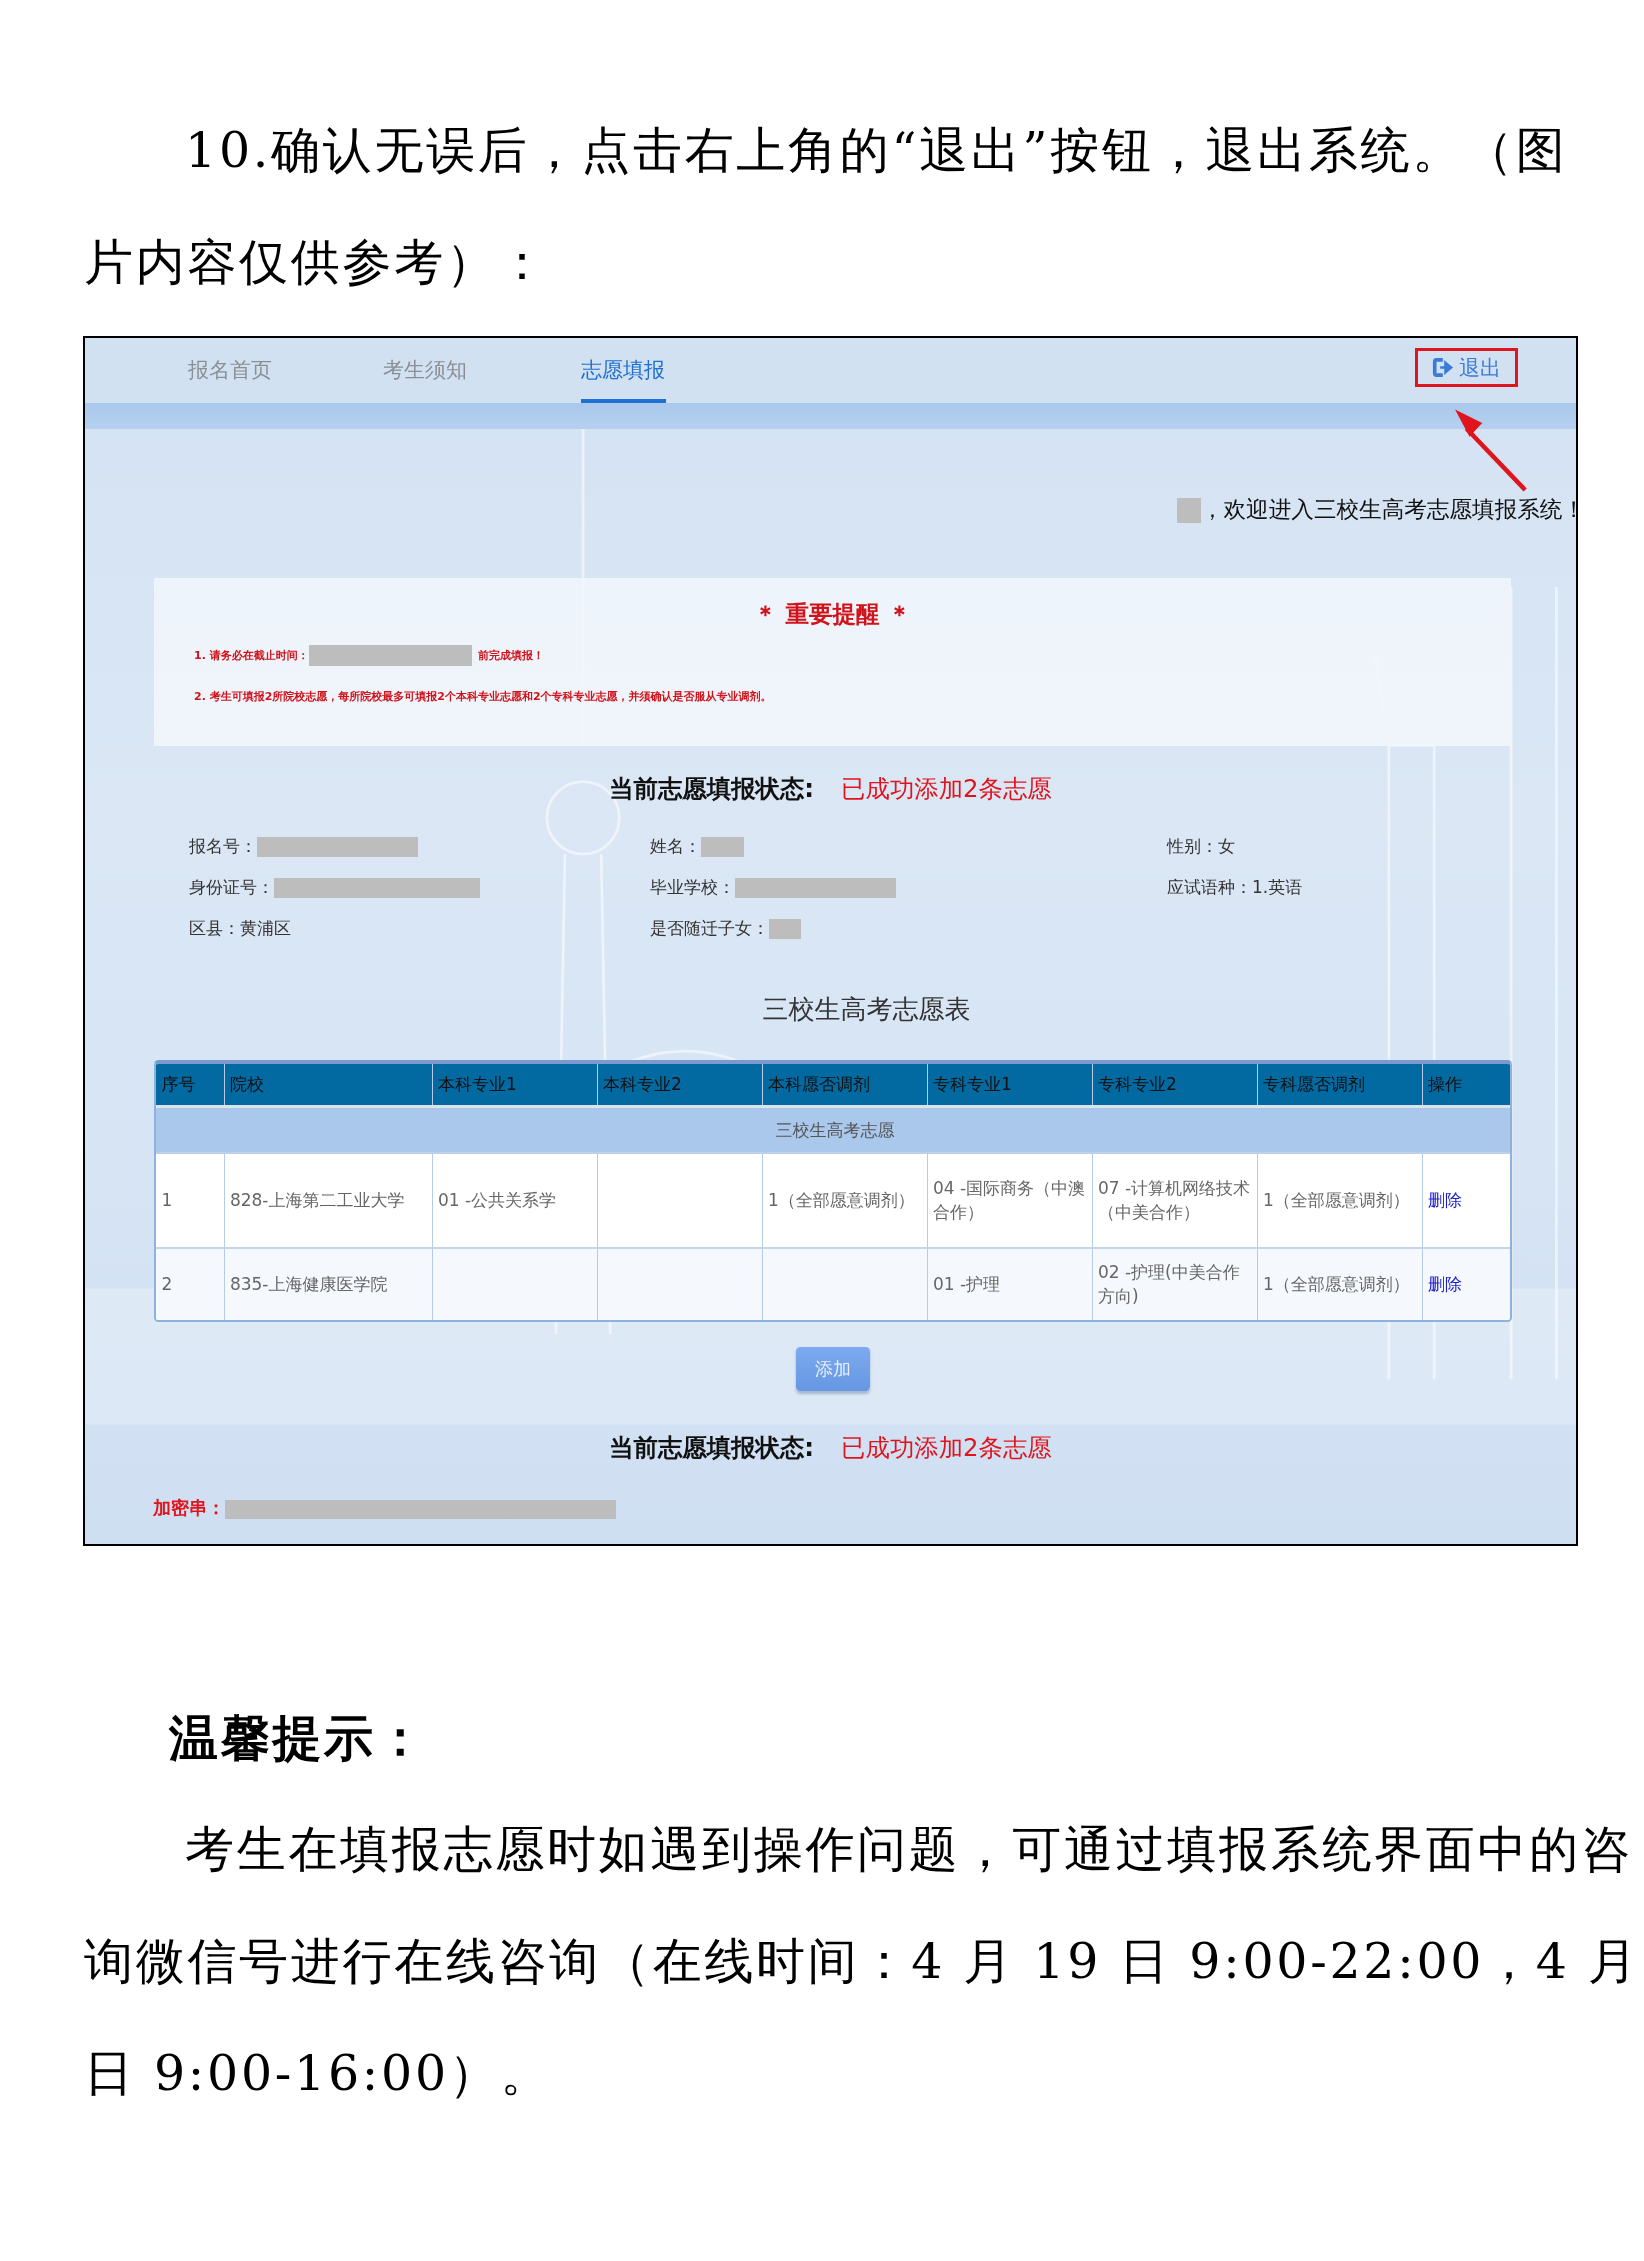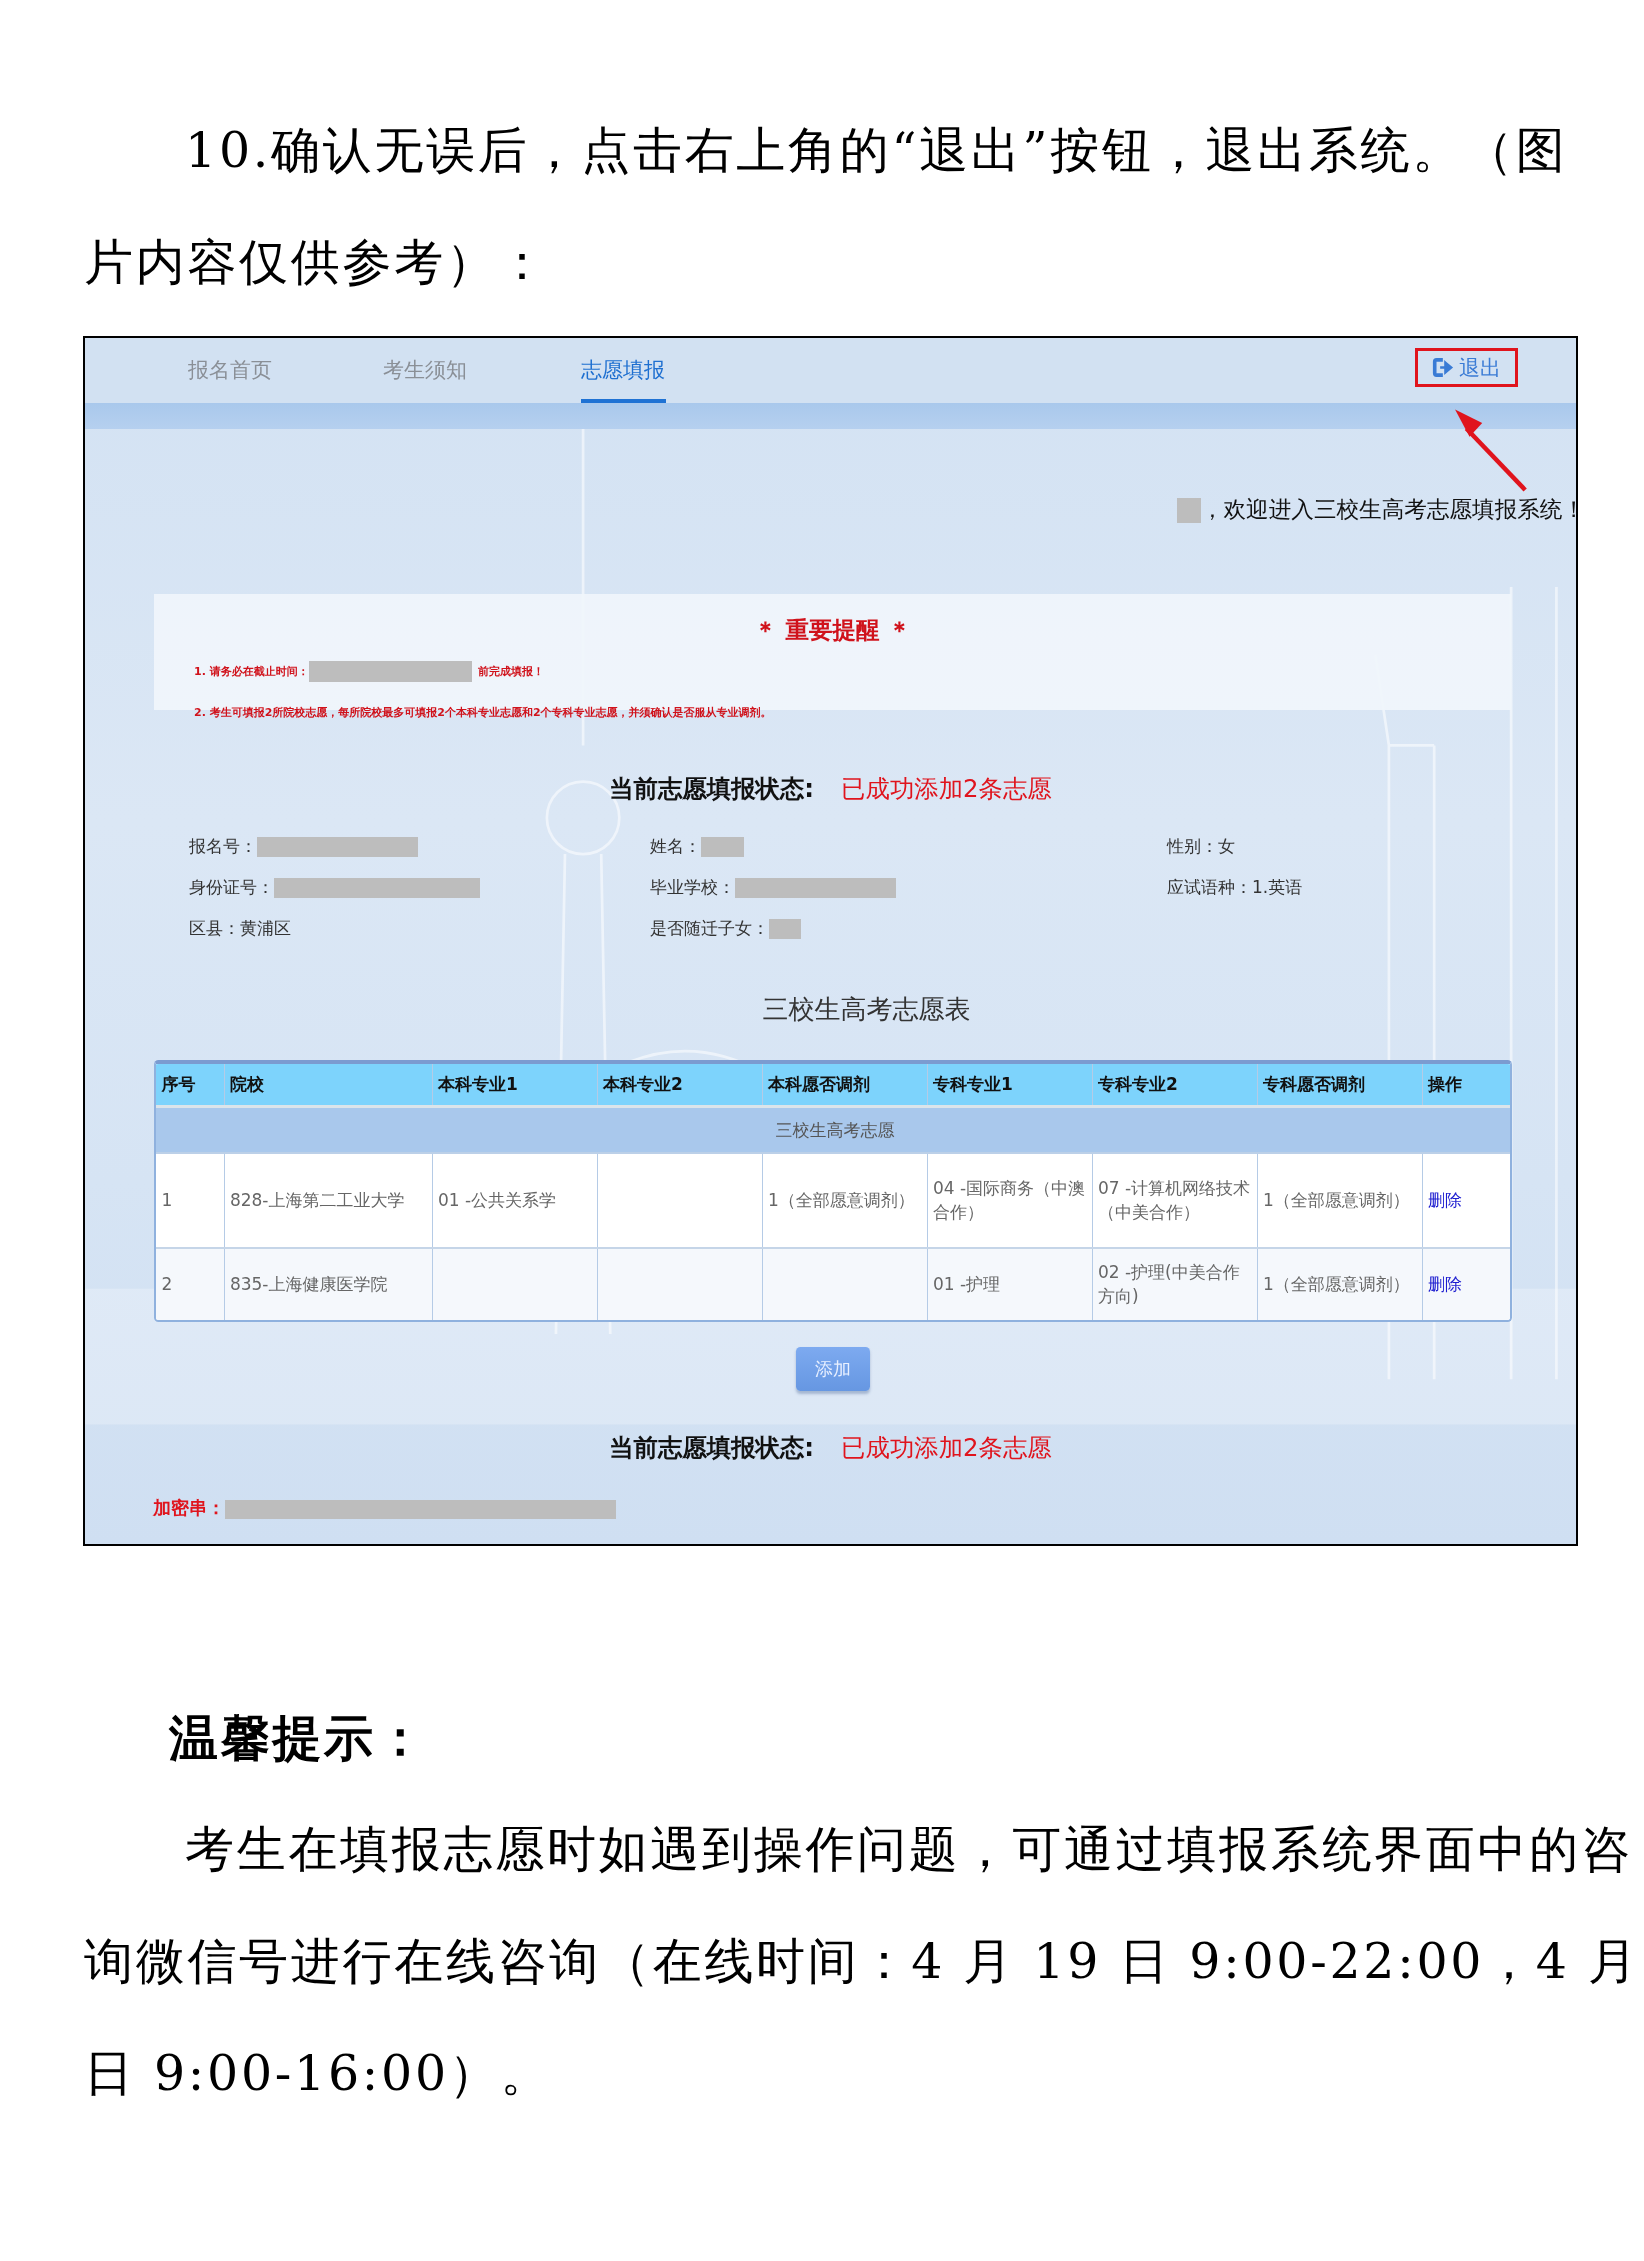--- a/index.html
+++ b/index.html
@@ -41,39 +41,39 @@
     border:3.6px solid #e0141d; box-sizing:border-box; display:flex; align-items:center; justify-content:center;
     color:#3a7bd5; font-size:21px; cursor:pointer; gap:4.5px;
   }
   .arrow-svg { position:absolute; left:0; top:0; overflow:visible; pointer-events:none; }
   .welcome {
     position:absolute; top:156px; left:9px; width:100%; text-align:right; font-size:22.6px; color:#111;
     white-space:nowrap;
   }
   .redact { display:inline-block; background:#bdbdbd; vertical-align:middle; }
   .notice {
-    position:absolute; left:69px; top:256px; width:1357px; height:116px;
+    position:absolute; left:69px; top:240px; width:1357px; height:168px;
     background:rgba(240,245,251,0.93);
   }
   .notice-title { position:absolute; top:20.4px; width:100%; text-align:center; color:#d0121b; font-size:23.5px; font-weight:bold; }
   .notice-line { position:absolute; left:40px; color:#d0121b; font-size:11px; font-weight:bold; white-space:nowrap; }
   .status { position:absolute; left:0; width:100%; text-align:center; font-size:24.4px; white-space:nowrap; }
   .status .lbl { color:#111; font-weight:bold; }
   .status .val { color:#e0141d; margin-left:27px; }
   .info { position:absolute; font-size:17px; color:#333; white-space:nowrap; }
   .table-title { position:absolute; top:993px; left:0; width:100%; text-align:center; font-size:26px; color:#333;padding-left:36px; }
   .grid {
     position:absolute; left:69px; top:722px; width:1358px;
     border:2.7px solid #8fb1de; border-top:4.5px solid #7b9bd0; border-radius:4.5px; box-sizing:border-box;
     background:#fff; overflow:hidden;
   }
   .grid table { width:100%; border-collapse:collapse; table-layout:fixed; font-size:17px; }
   .grid th, .grid td { border-right:1.4px solid #b5cbe6; text-align:left; padding:0 5.4px; vertical-align:middle; }
   .grid th:last-child, .grid td:last-child { border-right:none; }
-  .grid thead th { background:#7dd3fc; height:41px; font-weight:bold; color:#111; border-bottom:3.6px solid #dbe4ea; }
+  .grid thead th { background:#0369a1; height:41px; font-weight:normal; color:#111; border-bottom:3.6px solid #dbe4ea; }
   .grid .group td { background:#a9c8ec; height:44px; text-align:center; color:#555; border-bottom:2.7px solid #bcd0e8; }
   .grid .r1 td { height:93px; background:#ffffff; color:#666; border-bottom:2.7px solid #c5d5e8; line-height:23.5px; }
   .grid .r2 td { height:71px; background:#f5f8fc; color:#666; line-height:23.5px; }
   .del { color:#1d1dd0; cursor:pointer; }
   .add-btn {
     position:absolute; left:711px; top:1009px; width:74px; height:44px; border-radius:4.5px;
     background:linear-gradient(180deg,#7daaf0,#6697e2); color:#e8f0ff; font-size:18px;
     display:flex; align-items:center; justify-content:center; box-shadow:0 2.7px 2.7px rgba(60,90,140,0.35); cursor:pointer;
   }
   .key { position:absolute; left:68px; top:1158px; font-size:18px; color:#e0141d; white-space:nowrap; font-weight:bold; }

